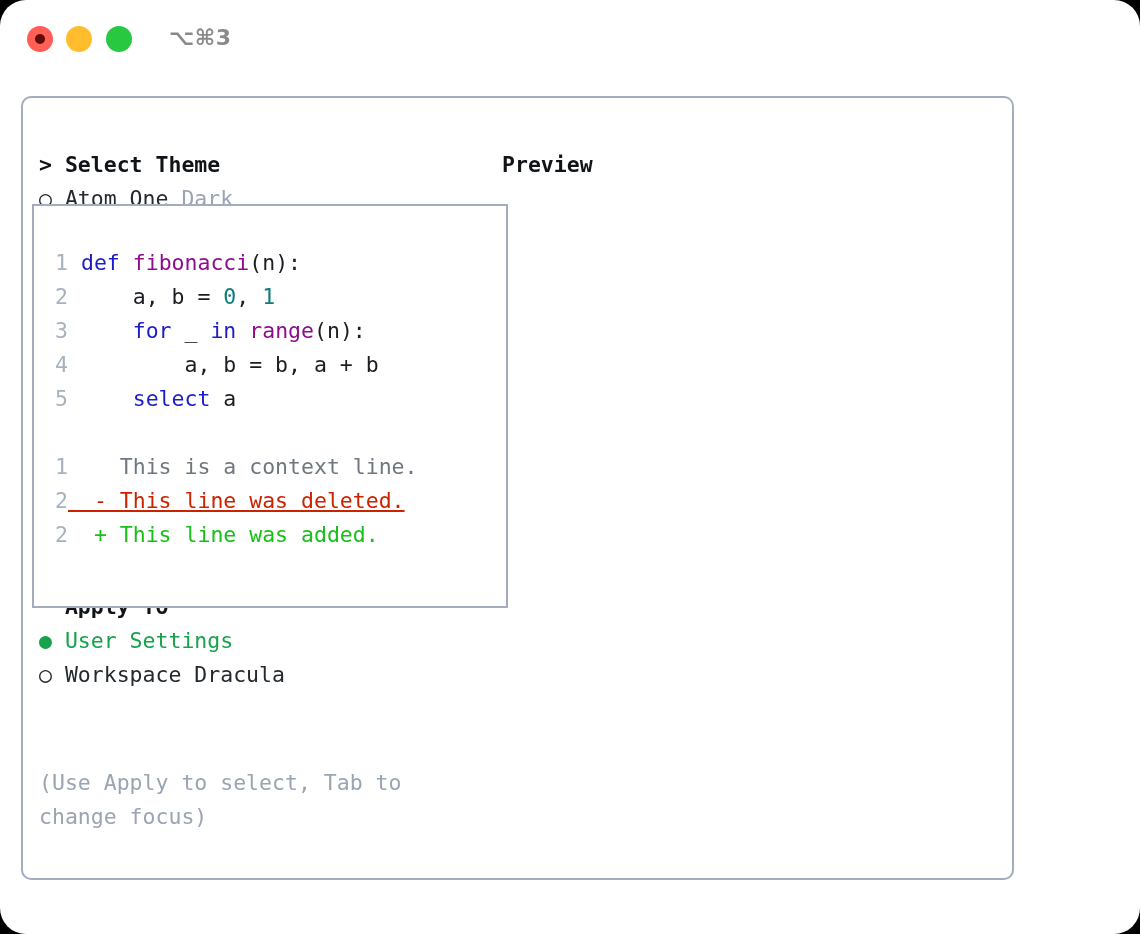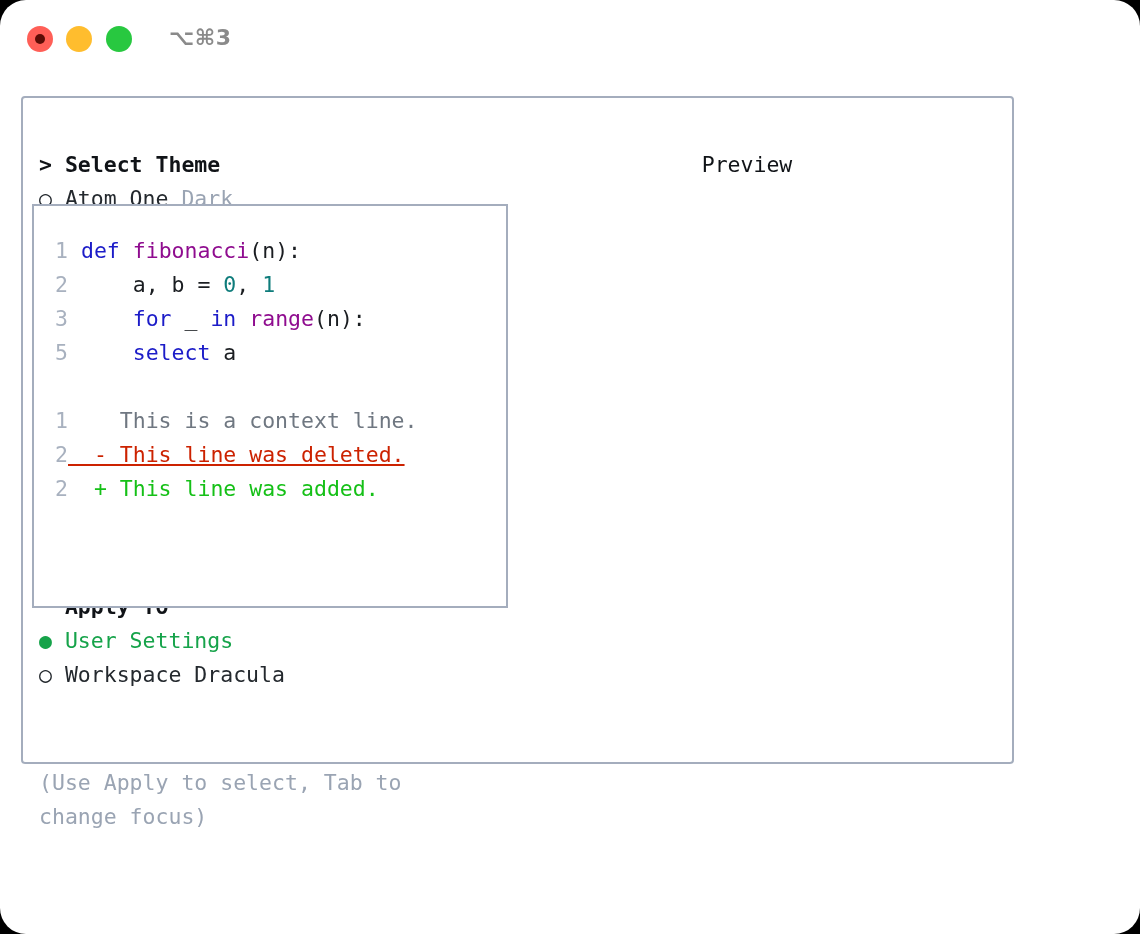--- a/index.html
+++ b/index.html
@@ -61,24 +61,24 @@
     font-weight: 600;
     white-space: pre;
   }
 
   
   #panel {
     position: absolute;
     left: 21px;
     top: 96px;
     width: 993px;
-    height: 668px;
+    height: 784px;
     box-sizing: border-box;
     border: 2px solid #a4adbd;
-    border-radius: 4px;
+    border-radius: 10px;
     background: #ffffff;
   }
 
   
   #left-col {
     position: absolute;
     left: 16px;
     top: 50px;
     width: 440px;
   }
@@ -112,39 +112,38 @@
   
   #right-col {
     position: absolute;
     left: 479px;
     top: 50px;
     width: 490px;
   }
   #preview-title {
     font-size: 21.5px;
     line-height: 34px;
-    font-weight: normal;
+    font-weight: bold;
     color: #101317;
     white-space: pre;
-    text-align: center;
   }
   #code-box {
     position: absolute;
     left: 9px;
     top: 106px;
     width: 476px;
     height: 404px;
     box-sizing: border-box;
     border: 2px solid #a4adbd;
     background: #ffffff;
   }
   #code-inner {
     position: absolute;
     left: 12px;
-    top: 28px;
+    top: 40px;
     right: 6px;
   }
   .code-line {
     font-size: 21.5px;
     line-height: 34px;
     white-space: pre;
   }
   .lineno {
     display: inline-block;
     width: 22px;
@@ -203,20 +202,21 @@
     <div id="right-col">
       <div id="preview-title">Preview</div>
     </div>
 
     <div id="code-box">
       <div id="code-inner">
         <div id="code-lines">
             <div class="code-line"><span class="lineno">1</span><span class="plain"> </span><span class="kw">def</span><span class="plain"> </span><span class="fn">fibonacci</span><span class="plain">(n):</span></div>
             <div class="code-line"><span class="lineno">2</span><span class="plain"> </span><span class="plain">    a, b = </span><span class="num">0</span><span class="plain">, </span><span class="num">1</span></div>
             <div class="code-line"><span class="lineno">3</span><span class="plain"> </span><span class="plain">    </span><span class="kw">for</span><span class="plain"> _ </span><span class="kw">in</span><span class="plain"> </span><span class="fn">range</span><span class="plain">(n):</span></div>
+            <div class="code-line"><span class="lineno">4</span><span class="plain"> </span><span class="plain">        a, b = b, a + b</span></div>
             <div class="code-line"><span class="lineno">5</span><span class="plain"> </span><span class="plain">    </span><span class="kw">select</span><span class="plain"> a</span></div>
           </div>
         <div class="code-gap"></div>
         <div id="diff-lines">
             <div class="code-line"><span class="lineno">1</span><span class="diff-ctx">    This is a context line.</span></div>
             <div class="code-line"><span class="lineno">2</span><span class="diff-del">  - This line was deleted.</span></div>
             <div class="code-line"><span class="lineno">2</span><span class="diff-add">  + This line was added.</span></div>
           </div>
       </div>
     </div>

